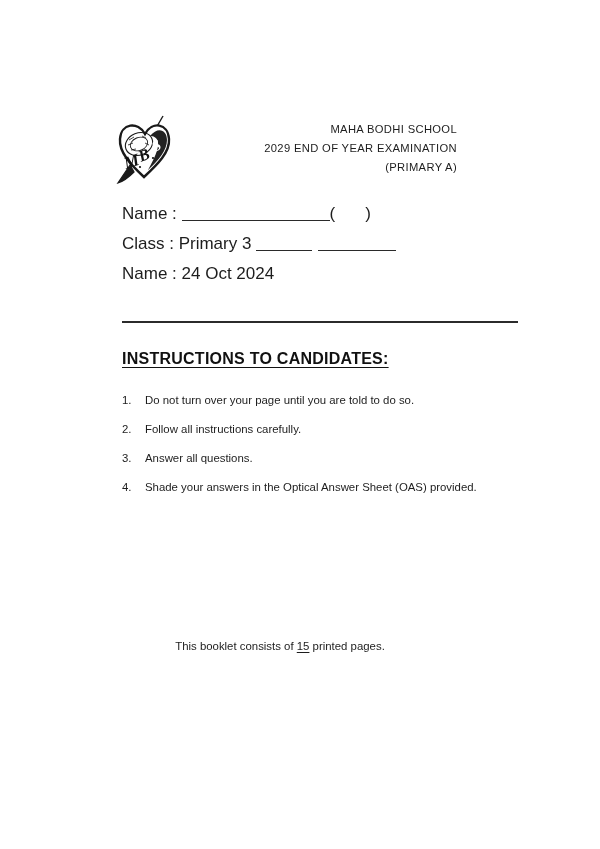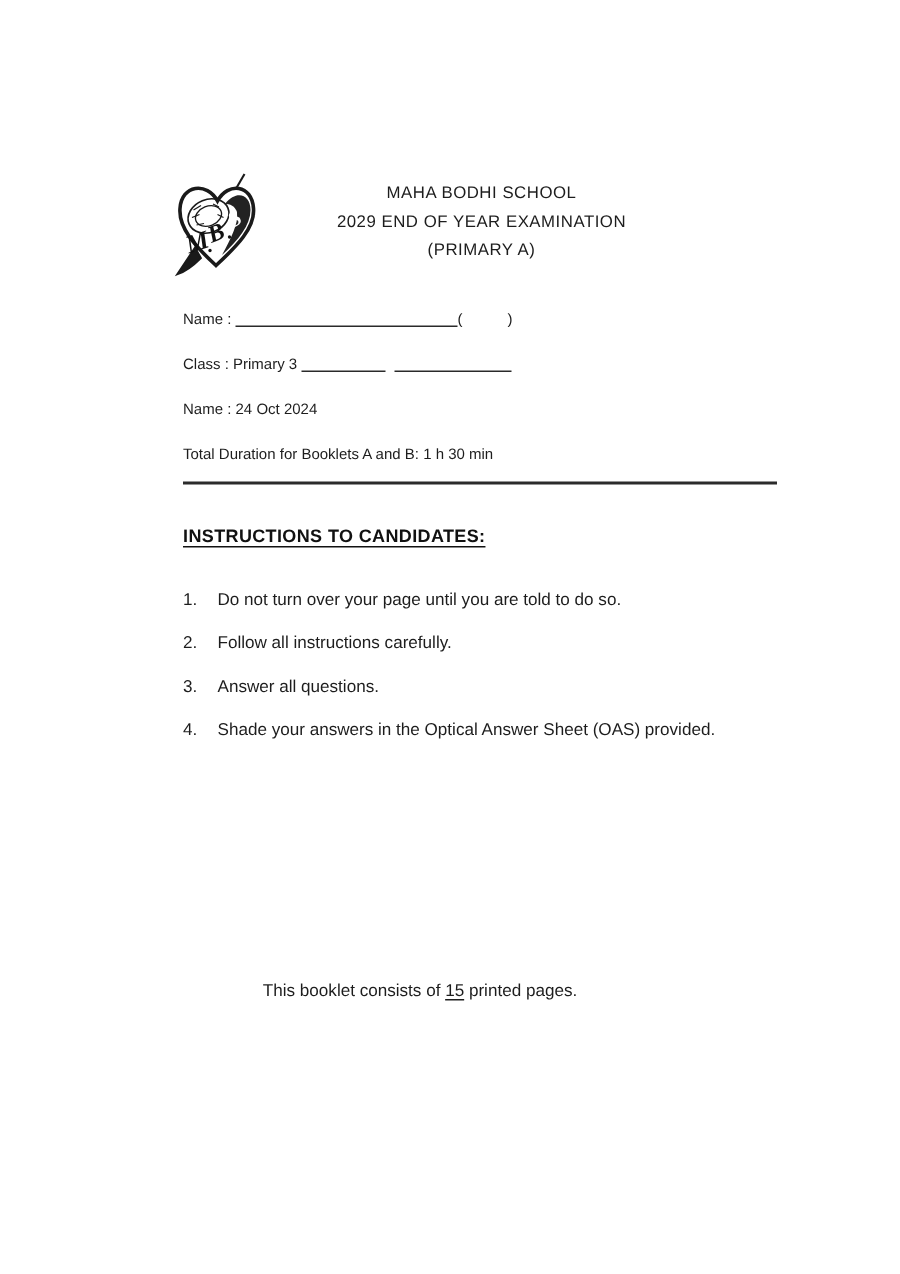--- a/index.html
+++ b/index.html
@@ -43,31 +43,32 @@
     top: 8px;
     width: 272px;
     text-align: center;
   }
   .title-line {
     font-size: 11.2px;
     line-height: 19px;
     letter-spacing: 0.35px;
     color: #1d1d1d;
     white-space: nowrap;
+    text-align: right;
   }
 
   
   .particulars {
     position: absolute;
     left: 122px;
     top: 206px;
     width: 420px;
   }
   .field-row {
-    font-size: 10px;
+    font-size: 17px;
     line-height: 16px;
     height: 30px;
     color: #1d1d1d;
     white-space: nowrap;
   }
   .field-label { display: inline; }
   .blank-line {
     display: inline-block;
     border-bottom: 1.1px solid #2a2a2a;
     vertical-align: -2px;
@@ -86,21 +87,21 @@
     width: 396px;
     height: 0;
     border-top: 2.1px solid #2b2b2b;
   }
 
   
   .instructions-heading {
     position: absolute;
     left: 122px;
     top: 350px;
-    font-size: 12px;
+    font-size: 16px;
     font-weight: bold;
     letter-spacing: 0.25px;
     color: #111111;
     text-decoration: underline;
     text-underline-offset: 3px;
     text-decoration-thickness: 1.4px;
     white-space: nowrap;
   }
 
   .instructions-list {
@@ -128,21 +129,20 @@
 
   
   .footer-note {
     position: absolute;
     left: 0;
     top: 640px;
     width: 560px;
     text-align: center;
     font-size: 11.4px;
     color: #1d1d1d;
-    margin-top: 15px;
   }
   .page-count {
     text-decoration: underline;
     text-underline-offset: 2px;
     text-decoration-thickness: 1.2px;
   }
 </style>
 </head>
 <body>
 
@@ -199,23 +199,20 @@
 
     <div class="field-row">
       <span class="field-label">Class : Primary 3</span>
       <span class="blank-line blank-class-a"></span><span class="blank-line blank-class-b"></span>
     </div>
 
     <div class="field-row">
       <span class="field-label">Name  : </span><span>24 Oct 2024</span>
     </div>
 
-    <div class="field-row">
-      <span>Total Duration for Booklets A and B: 1 h 30 min</span>
-    </div>
   </div>
 
   <div class="divider"></div>
 
   <div class="instructions-heading">INSTRUCTIONS TO CANDIDATES:</div>
 
   <div class="instructions-list">
     <div class="instruction-item">
       <span class="instruction-num">1.</span>
       <span>Do not turn over your page until you are told to do so.</span>

